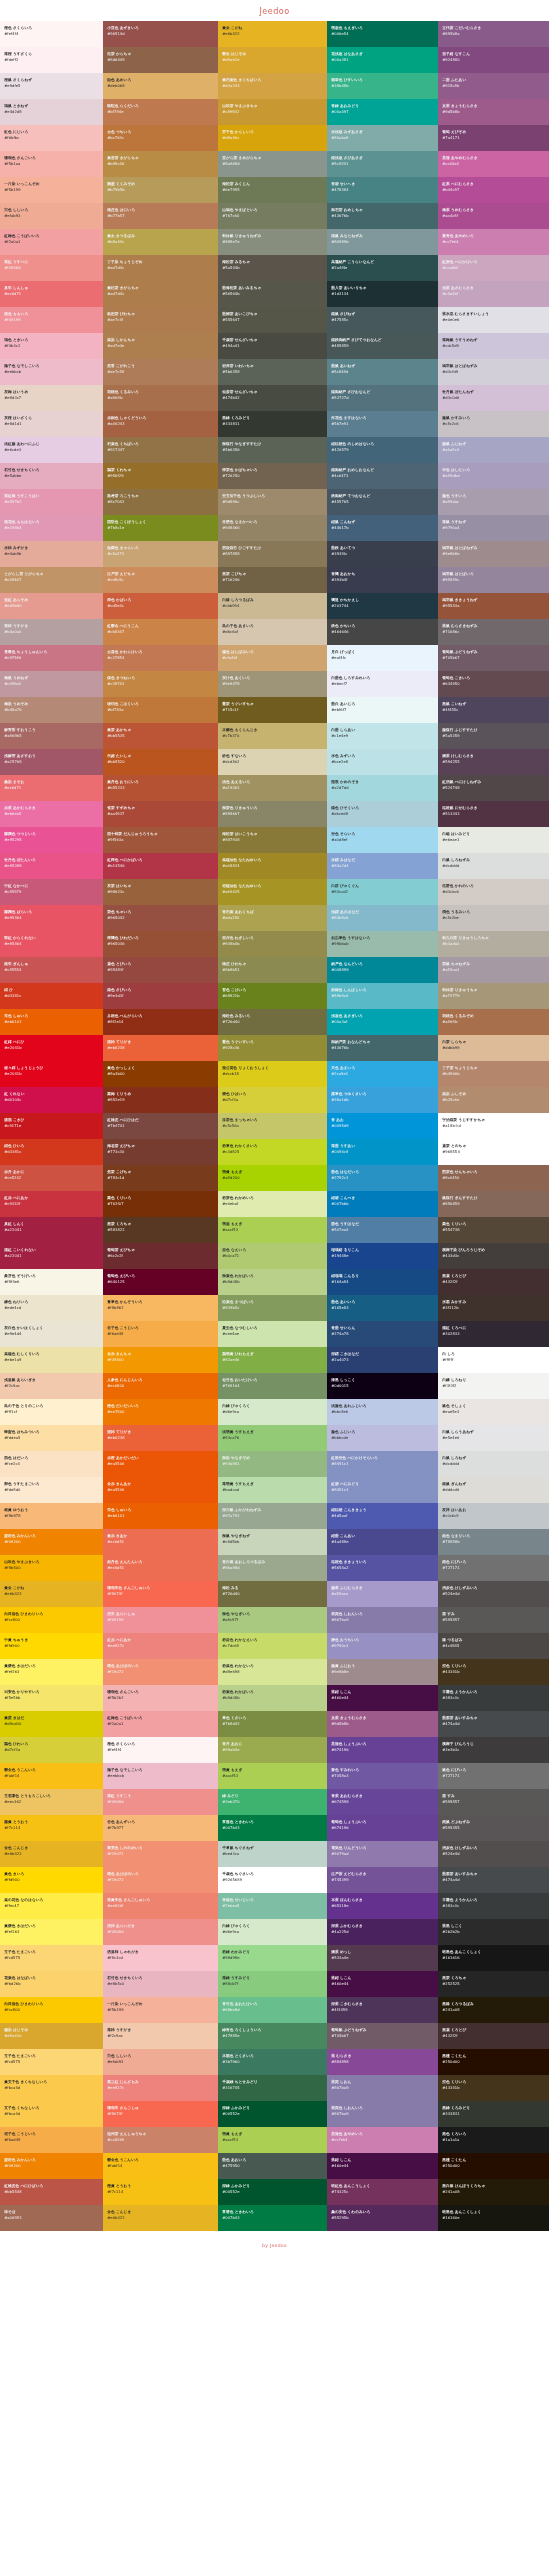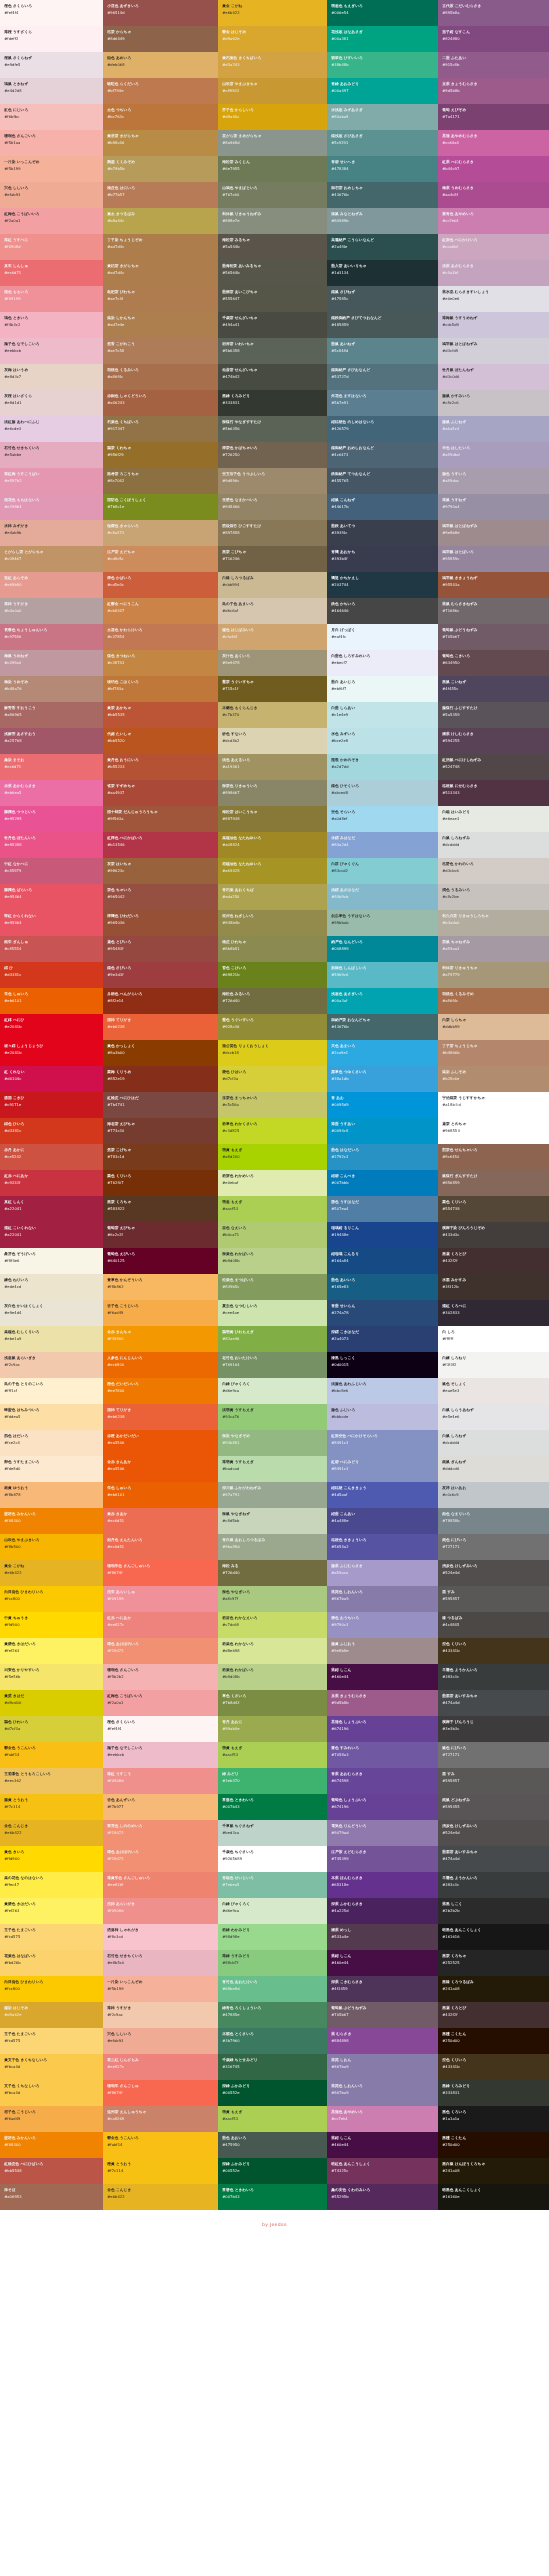--- a/index.html
+++ b/index.html
@@ -53,20 +53,21 @@
     color:#d8655e;
     padding:11.7px 0 15px 0;
     letter-spacing:0.3px;
   }
 </style>
 </head>
 <body style="background: rgb(255, 255, 255);">
 
 <div id="page">
 
+  <div class="page-title" style="color: rgb(216, 101, 94);">Jeedoo</div>
 
   <div class="grid" id="grid">
       <div class="swatch dark-text" style="background-color: rgb(254, 244, 244);">
         <div class="sw-name">桜色 さくらいろ</div>
         <div class="sw-hex">#fef4f4</div>
       </div>
       <div class="swatch light-text" style="background-color: rgb(150, 81, 77);">
         <div class="sw-name">小豆色 あずきいろ</div>
         <div class="sw-hex">#96514d</div>
       </div>

